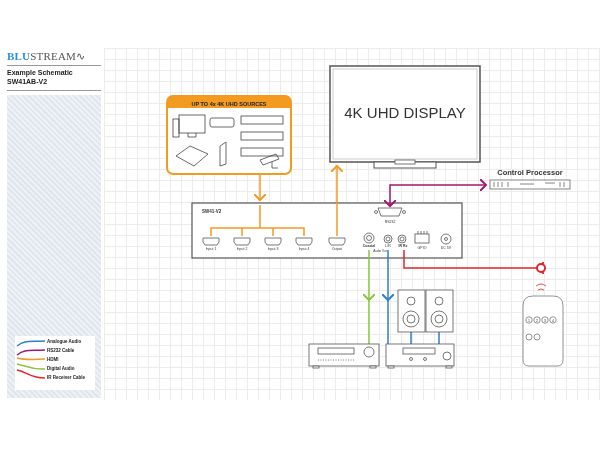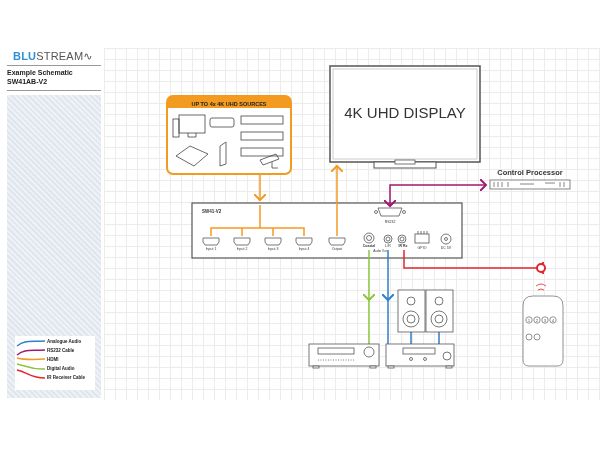--- a/index.html
+++ b/index.html
@@ -3,21 +3,21 @@
 <meta charset="utf-8">
 <style>
   html, body { margin:0; padding:0; }
   body { width:600px; height:450px; background:#ffffff; position:relative; overflow:hidden; font-family:"Liberation Sans", sans-serif; }
   #sheet { position:absolute; left:0; top:0; width:600px; height:450px; }
   .grid { position:absolute; left:104px; top:48px; width:496px; height:352px;
     background-color:#ffffff;
     background-image: linear-gradient(#ececec 1px, transparent 1px), linear-gradient(90deg, #ececec 1px, transparent 1px);
     background-size: 11px 11px; }
   .sidebar { position:absolute; left:0; top:48px; width:104px; height:352px; background:#ffffff; }
-  .logo { position:absolute; left:13px; top:50px; font-size:11px; font-weight:bold; letter-spacing:0.2px; }
+  .logo { position:absolute; left:7px; top:50px; font-size:11px; font-weight:bold; letter-spacing:0.2px;font-family:Liberation Serif, serif; }
   .logo .blu { color:#2e8fd6; }
   .logo .stream { color:#555; font-weight:normal; }
   .title1 { position:absolute; left:7px; top:69px; font-size:7px; font-weight:bold; color:#222; }
   .title2 { position:absolute; left:7px; top:78px; font-size:7px; font-weight:bold; color:#222; }
   .sep { position:absolute; left:7px; width:94px; height:1px; background:#999; }
   .hatch { position:absolute; left:7px; top:95px; width:94px; height:303px;
     background: repeating-linear-gradient(45deg, #dfe6ee 0 2px, #eef2f6 2px 4px); }
   .legend { position:absolute; left:15px; top:336px; width:80px; height:54px; background:#fff; }
   .legend-row { position:absolute; left:0; height:9px; width:80px; font-size:4.5px; font-weight:bold; color:#222; }
   .legend-row span.txt { position:absolute; left:32px; top:1px; }

